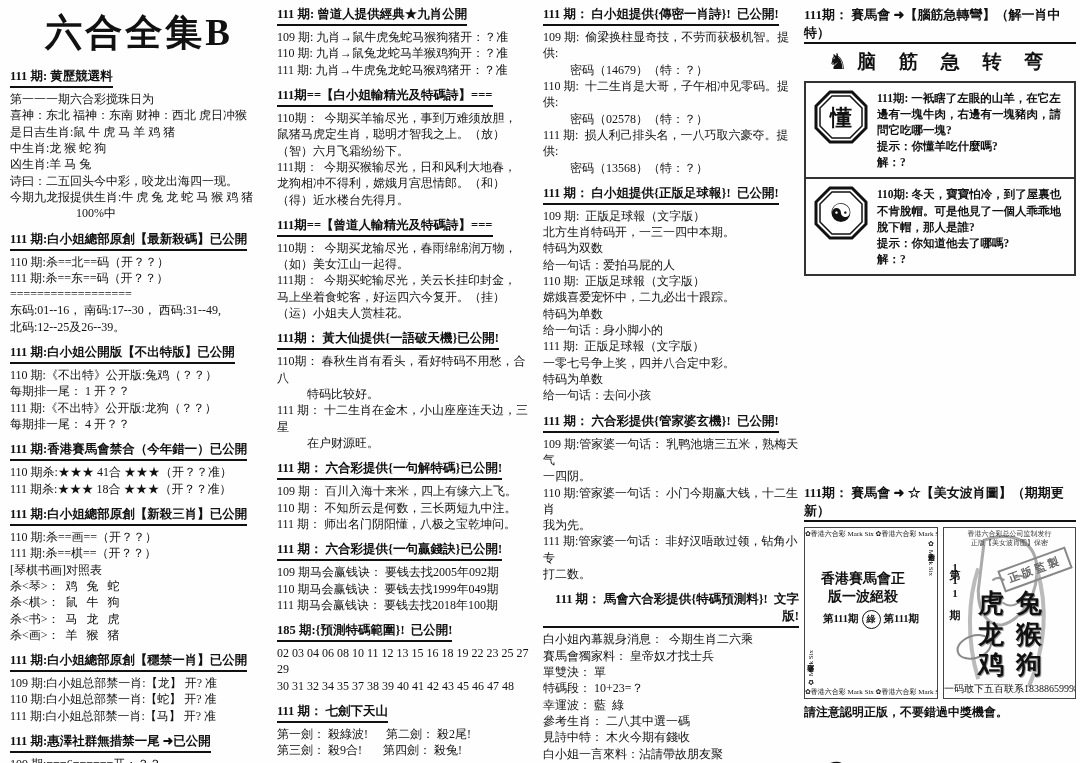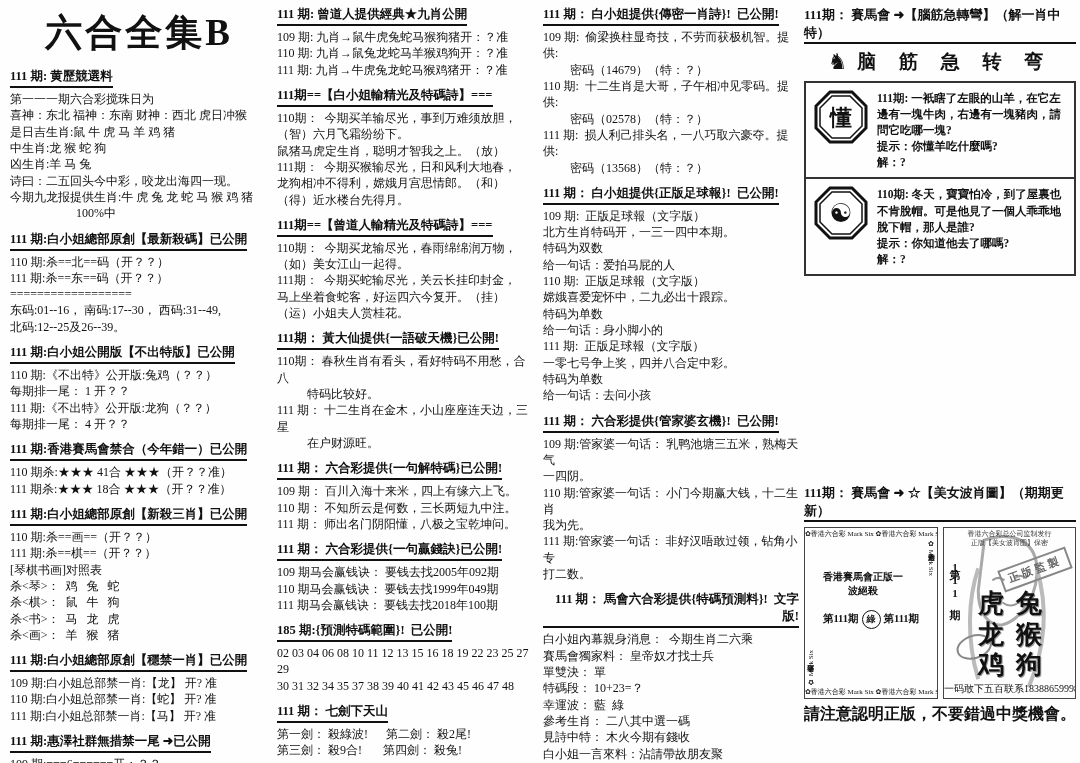--- a/index.html
+++ b/index.html
@@ -28,37 +28,37 @@
   .badge{flex:0 0 54px;}
   .p-lines .line{font-size:11.5px;font-weight:bold;line-height:1.4;}
   .sb-spacer{height:208px;}
   .msrow{display:flex;gap:5px;height:172px;margin-top:4px;}
   .msbox{width:132px;border:1.5px solid #444;position:relative;overflow:hidden;}
   .ms-edge{font-size:7px;white-space:nowrap;overflow:hidden;text-align:center;position:absolute;left:0;right:0;}
   .ms-top{top:1px;} .ms-bottom{bottom:1px;}
   .ms-side{position:absolute;top:12px;bottom:12px;writing-mode:vertical-rl;font-size:7px;
            white-space:nowrap;overflow:hidden;}
   .ms-left{left:1px;transform:rotate(180deg);} .ms-right{right:1px;}
-  .ms-title{position:absolute;top:42px;left:14px;right:30px;font-size:10px;font-weight:bold;text-align:center;}
+  .ms-title{position:absolute;top:42px;left:14px;right:30px;font-size:14px;font-weight:bold;text-align:center;}
   .ms-period{position:absolute;top:82px;left:0;right:0;display:flex;align-items:center;
              justify-content:center;gap:3px;font-size:10.5px;font-weight:bold;}
   .ms-ball{width:17px;height:17px;border:1.5px solid #111;border-radius:50%;font-size:9px;
            display:flex;align-items:center;justify-content:center;}
   .btybox{flex:1;border:1.5px solid #444;position:relative;overflow:hidden;}
   .bty-top{position:absolute;top:2px;left:0;right:0;text-align:center;font-size:7px;line-height:1.3;color:#333;}
   .bty-period{position:absolute;left:3px;top:32px;writing-mode:vertical-rl;text-orientation:upright;
               font-size:11px;font-weight:bold;letter-spacing:1px;}
   .bty-stamp{position:absolute;right:4px;top:30px;transform:rotate(-20deg);border:2px solid #888;
              color:#666;font-size:11px;font-weight:bold;padding:2px 6px;letter-spacing:3px;}
   .bty-zodiac{position:absolute;top:62px;left:34px;display:grid;grid-template-columns:34px 34px;
               column-gap:4px;row-gap:2px;}
   .bty-zodiac span{font-size:26px;font-weight:bold;line-height:1.1;text-shadow:1px 1px 0 #999;}
   .bty-phone{position:absolute;bottom:2px;left:0;right:0;text-align:center;font-size:10px;white-space:nowrap;}
   .bty-face{position:absolute;inset:0;}
-  .note{font-size:16px;font-weight:bold;margin-top:5px;}
+  .note{font-size:12px;font-weight:bold;margin-top:5px;}
   .bottom-row{display:flex;align-items:center;gap:26px;margin-top:32px;}
   .rat{flex:0 0 130px;}
 </style>
 </head>
 <body>
 
 <div class="page">
 
   <div class="col col1">
     <div class="main-title">六合全集B</div>
@@ -135,22 +135,22 @@
       <div>
           <div class="line">109 期: 九肖→鼠牛虎兔蛇马猴狗猪开：？准</div>
           <div class="line">110 期: 九肖→鼠兔龙蛇马羊猴鸡狗开：？准</div>
           <div class="line">111 期: 九肖→牛虎兔龙蛇马猴鸡猪开：？准</div>
         </div>
     </div>
     <div class="sec">
       <div class="hd">111期==【白小姐輸精光及特碼詩】===</div>
       <div>
           <div class="line">110期：  今期买羊输尽光，事到万难须放胆，</div>
+          <div class="line">鼠猪马虎定生肖，聪明才智我之上。（放）</div>
           <div class="line">（智）六月飞霜纷纷下。</div>
-          <div class="line">鼠猪马虎定生肖，聪明才智我之上。（放）</div>
           <div class="line">111期：  今期买猴输尽光，日和风利大地春，</div>
           <div class="line">龙狗相冲不得利，嫦娥月宫思情郎。（和）</div>
           <div class="line">（得）近水楼台先得月。</div>
         </div>
     </div>
     <div class="sec">
       <div class="hd">111期==【曾道人輸精光及特碼詩】===</div>
       <div>
           <div class="line">110期：  今期买龙输尽光，春雨绵绵润万物，</div>
           <div class="line">（如）美女江山一起得。</div>

